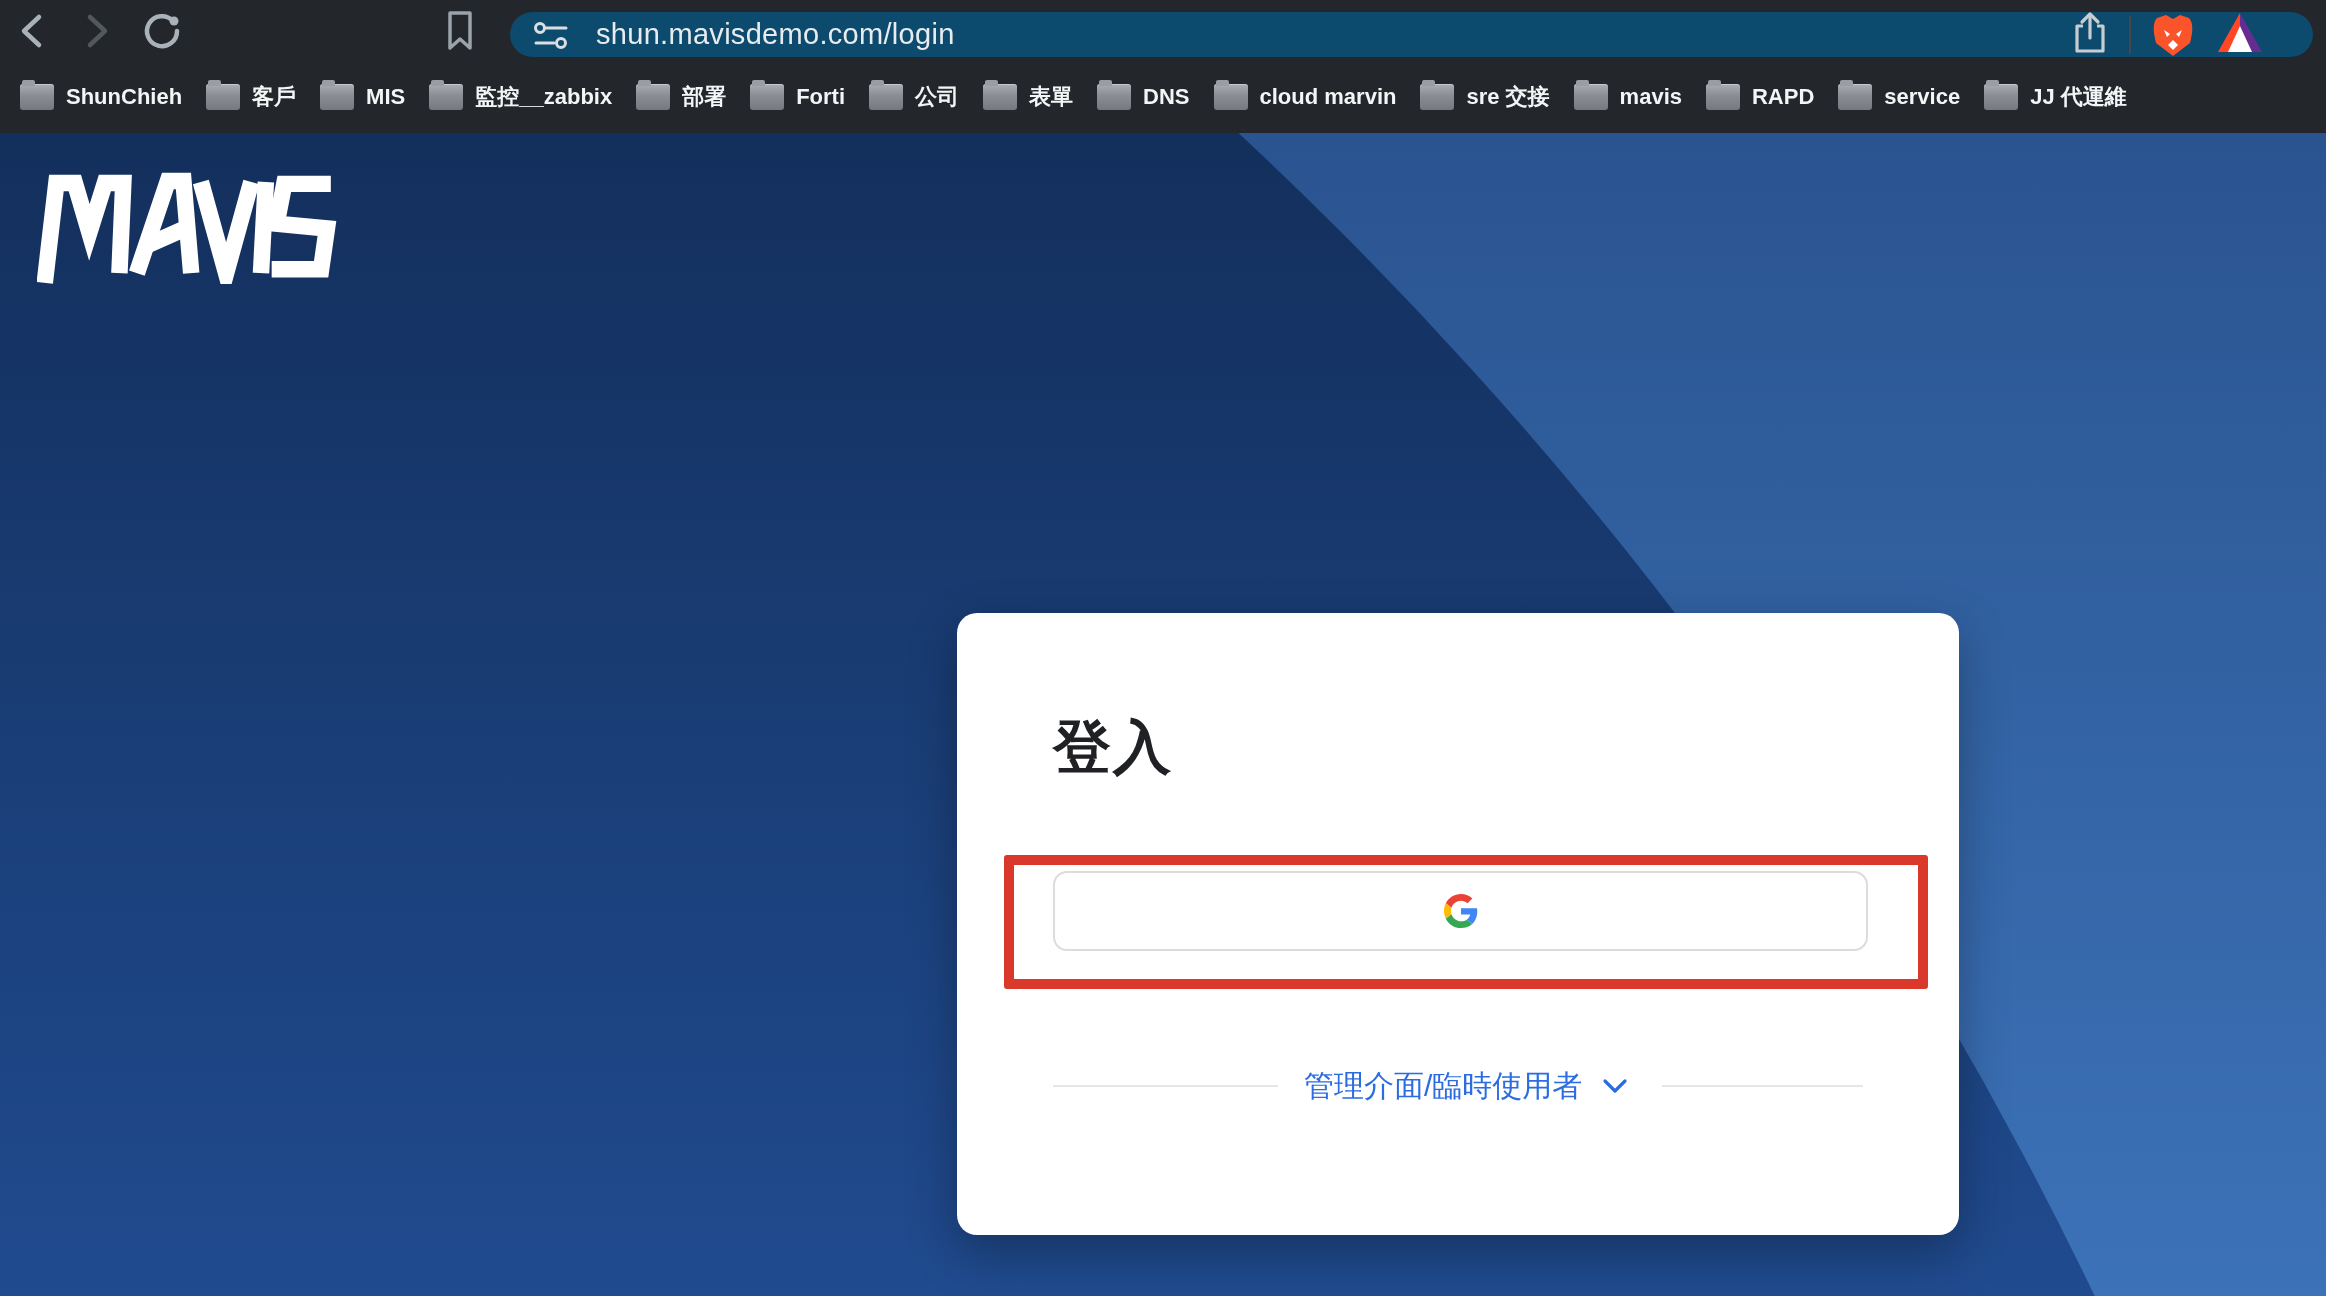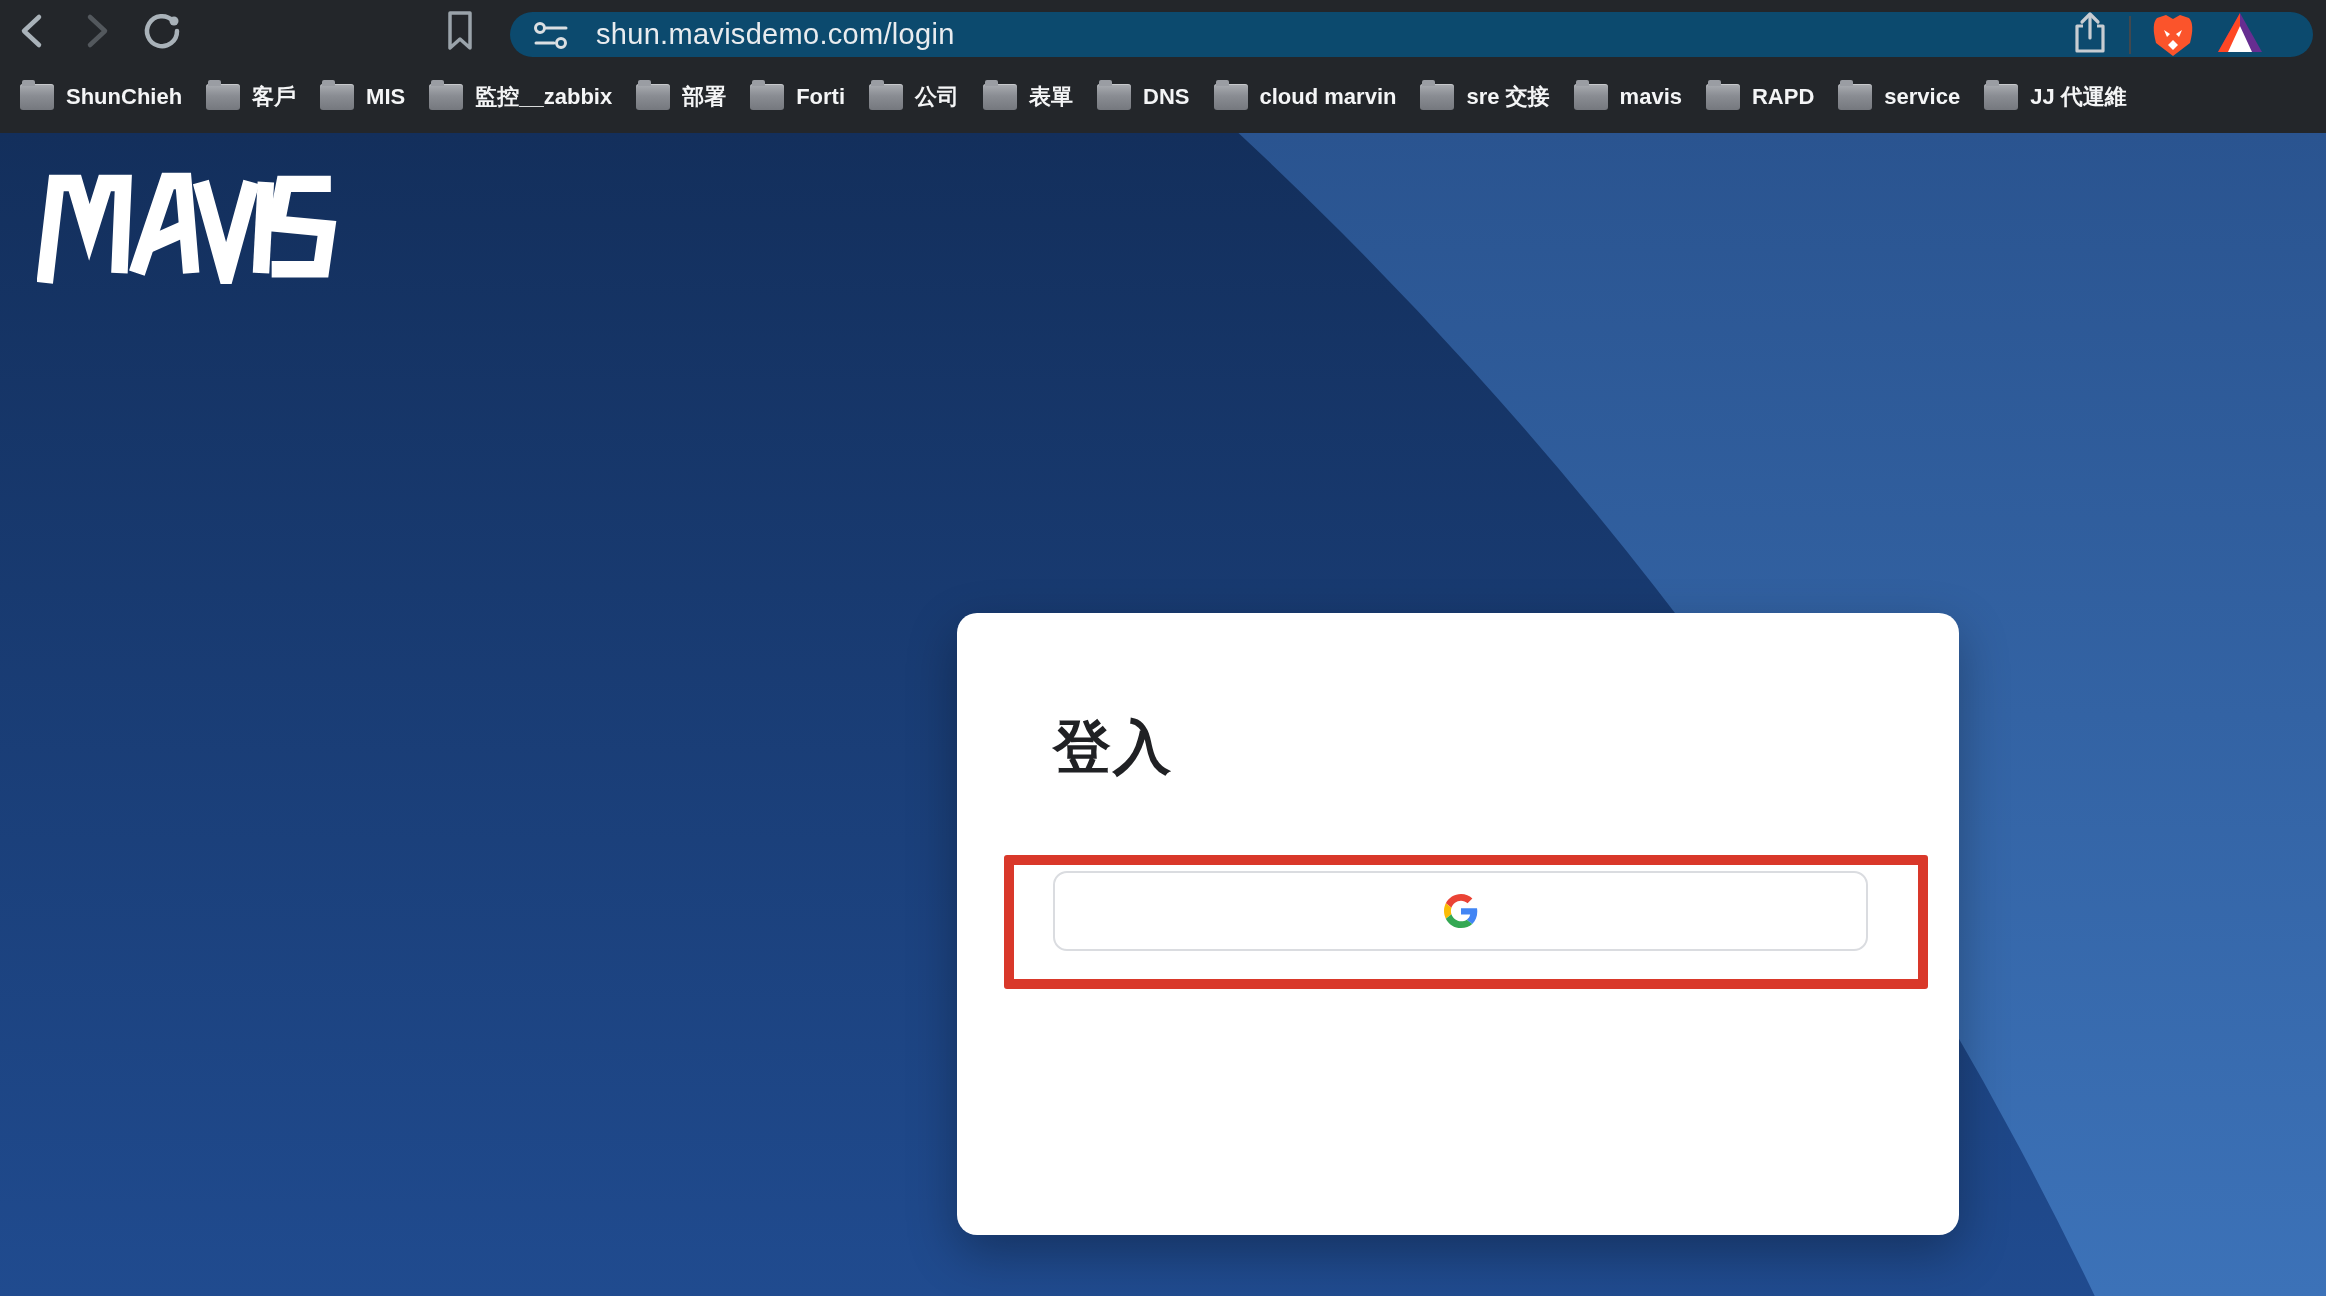--- a/index.html
+++ b/index.html
@@ -266,15 +266,25 @@
 
       <div class="google-btn">
         <svg width="34" height="34" viewBox="0 0 48 48">
           <path fill="#EA4335" d="M24 9.5c3.54 0 6.71 1.22 9.21 3.6l6.85-6.85C35.9 2.38 30.47 0 24 0 14.62 0 6.51 5.38 2.56 13.22l7.98 6.19C12.43 13.72 17.74 9.5 24 9.5z"></path>
           <path fill="#4285F4" d="M46.98 24.55c0-1.57-.15-3.09-.38-4.55H24v9.02h12.94c-.58 2.96-2.26 5.48-4.78 7.18l7.73 6c4.51-4.18 7.09-10.36 7.09-17.65z"></path>
           <path fill="#FBBC05" d="M10.53 28.59c-.48-1.45-.76-2.99-.76-4.59s.27-3.14.76-4.59l-7.98-6.19C.92 16.46 0 20.12 0 24c0 3.88.92 7.54 2.56 10.78l7.97-6.19z"></path>
           <path fill="#34A853" d="M24 48c6.48 0 11.93-2.13 15.89-5.81l-7.73-6c-2.15 1.45-4.92 2.3-8.16 2.3-6.26 0-11.57-4.22-13.47-9.91l-7.98 6.19C6.51 42.62 14.62 48 24 48z"></path>
         </svg>
       </div>
 
+      <div class="admin-row">
+        <span class="admin-line line-left"></span>
+        <span class="admin-link">
+          <span class="admin-link-label">管理介面/臨時使用者</span>
+          <svg width="26" height="17" viewBox="0 0 26 17">
+            <polyline points="3,3 13,13 23,3" fill="none" stroke="#2b6ce1" stroke-width="3.2" stroke-linecap="round" stroke-linejoin="round"></polyline>
+          </svg>
+        </span>
+        <span class="admin-line line-right"></span>
+      </div>
     </div>
   </div>
 </div>
 
 </body></html>

